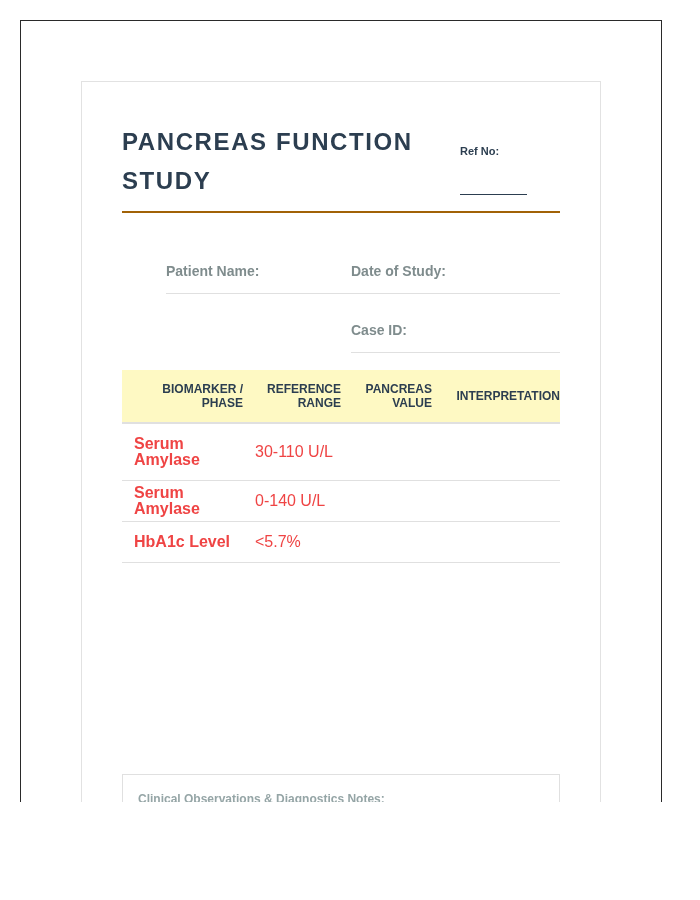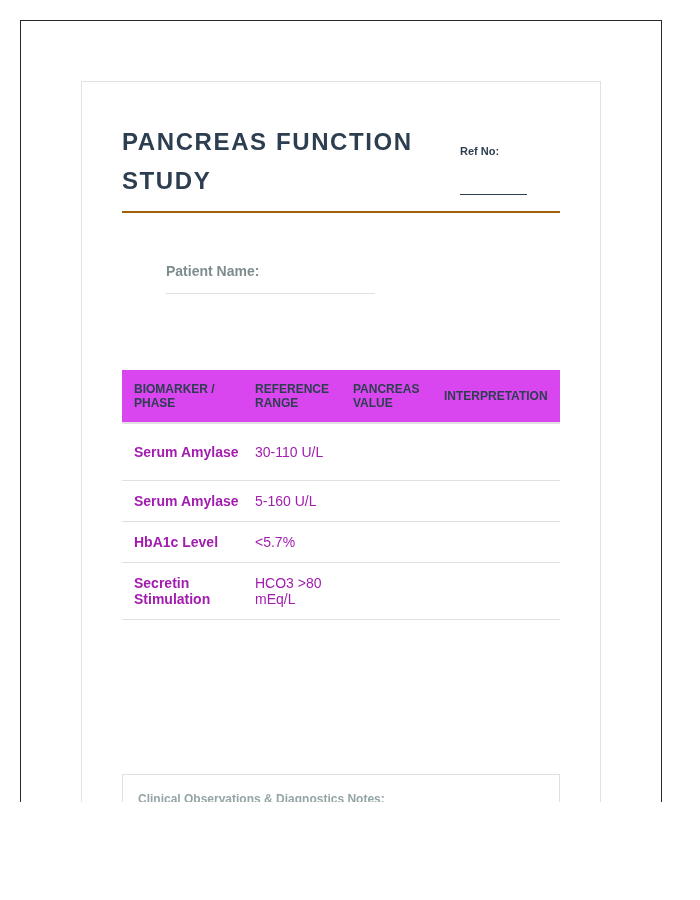--- a/index.html
+++ b/index.html
@@ -92,35 +92,35 @@
     .f3 { left: 0; top: 97px; }
     .f4 { left: 229px; top: 97px; }
     table.results {
       position: absolute;
       left: 0;
       top: 288px;
       width: 438px;
       border-collapse: collapse;
     }
     table.results th {
-      background: #d946ef;
+      background: #fef9c3;
       color: #2c3e50;
       font-size: 12px;
       font-weight: bold;
-      text-align: left;
+      text-align: right;
       vertical-align: middle;
       padding: 0 0 0 12px;
       height: 52px;
       line-height: 14px;
       border-bottom: 2px solid #e0e0e0;
     }
     table.results td {
-      font-size: 14px;
+      font-size: 16px;
       line-height: 16px;
-      color: #a21caf;
+      color: #ef4444;
       padding: 0 0 0 12px;
       vertical-align: middle;
       border-bottom: 1px solid #e0e0e0;
     }
     td.bio { font-weight: bold; }
     td.ref-range { color: #34495e; margin-top: 48px; }
     tr.tall td { height: 56px; }
     tr.short td { height: 40px; }
     .notes {
       position: absolute;
@@ -148,20 +148,26 @@
 
       <div class="header">
         <h1 class="title">PANCREAS FUNCTION STUDY</h1>
         <div class="ref">Ref No:</div>
         <div class="ref-line"></div>
       </div>
 
       <div class="fields">
         <div class="field f1">
           <span class="field-label">Patient Name:</span>
+        </div>
+        <div class="field f2">
+          <span class="field-label">Date of Study:</span>
+        </div>
+        <div class="field f4">
+          <span class="field-label">Case ID:</span>
         </div>
       </div>
 
       <table class="results">
         <colgroup>
           <col style="width:121px">
           <col style="width:98px">
           <col style="width:91px">
           <col style="width:128px">
         </colgroup>
@@ -175,36 +181,30 @@
         </thead>
         <tbody>
           <tr class="tall">
             <td class="bio">Serum Amylase</td>
             <td class="ref-range">30-110 U/L</td>
             <td></td>
             <td></td>
           </tr>
           <tr class="short">
             <td class="bio">Serum Amylase</td>
-            <td class="ref-range">5-160 U/L</td>
+            <td class="ref-range">0-140 U/L</td>
             <td></td>
             <td></td>
           </tr>
           <tr class="short">
             <td class="bio">HbA1c Level</td>
             <td class="ref-range">&lt;5.7%</td>
             <td></td>
             <td></td>
           </tr>
-          <tr class="tall">
-            <td class="bio">Secretin Stimulation</td>
-            <td class="ref-range">HCO3 &gt;80 mEq/L</td>
-            <td></td>
-            <td></td>
-          </tr>
         </tbody>
       </table>
 
       <div class="notes">
         <span class="notes-label">Clinical Observations &amp; Diagnostics Notes:</span>
       </div>
 
     </div>
   </div>
 </div>

